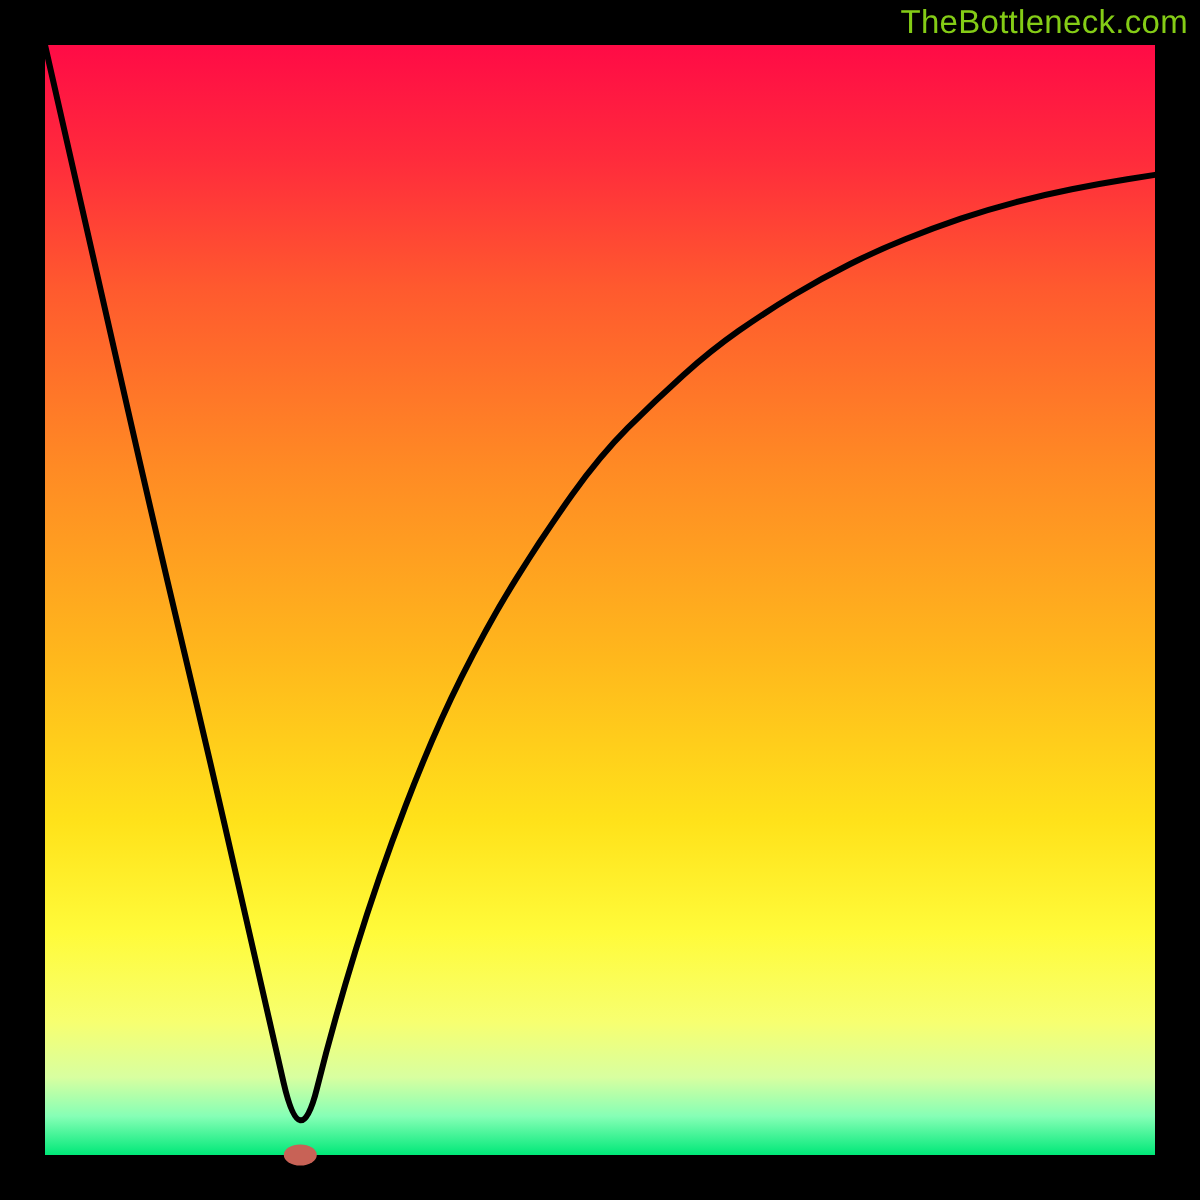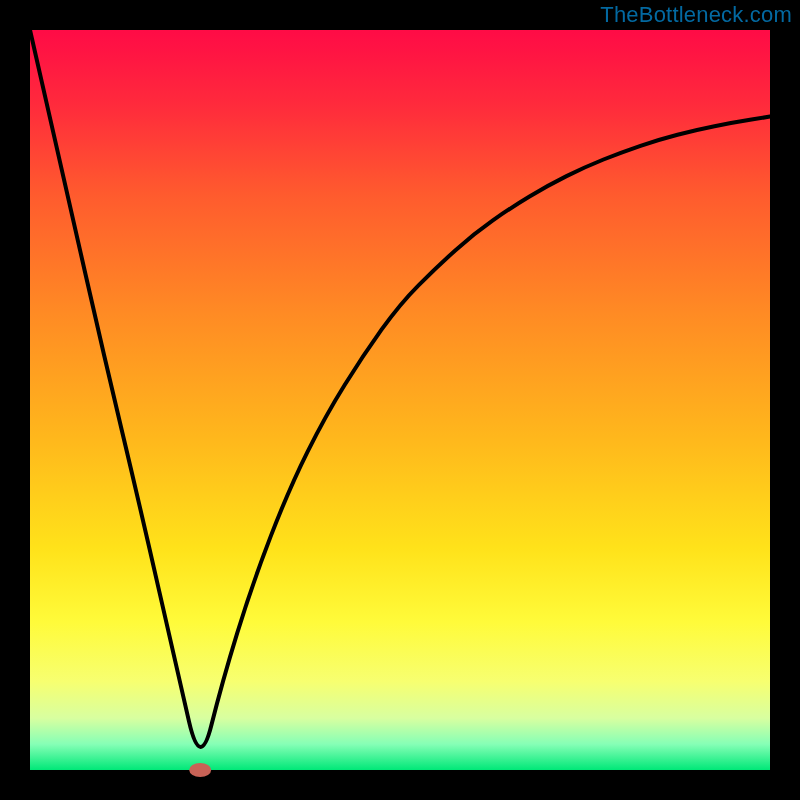--- a/index.html
+++ b/index.html
@@ -13,21 +13,21 @@
   .frame {
     position: relative;
     width: 800px;
     height: 800px;
     background: #000;
   }
   .watermark {
     position: absolute;
     top: 2px;
     right: 8px;
-    color: #0369a1;
+    color: #84cc16;
     font-family: Arial, Helvetica, sans-serif;
     font-size: 22px;
     letter-spacing: 0.2px;
     z-index: 10;
   }
   svg {
     position: absolute;
     left: 0;
     top: 0;
   }

